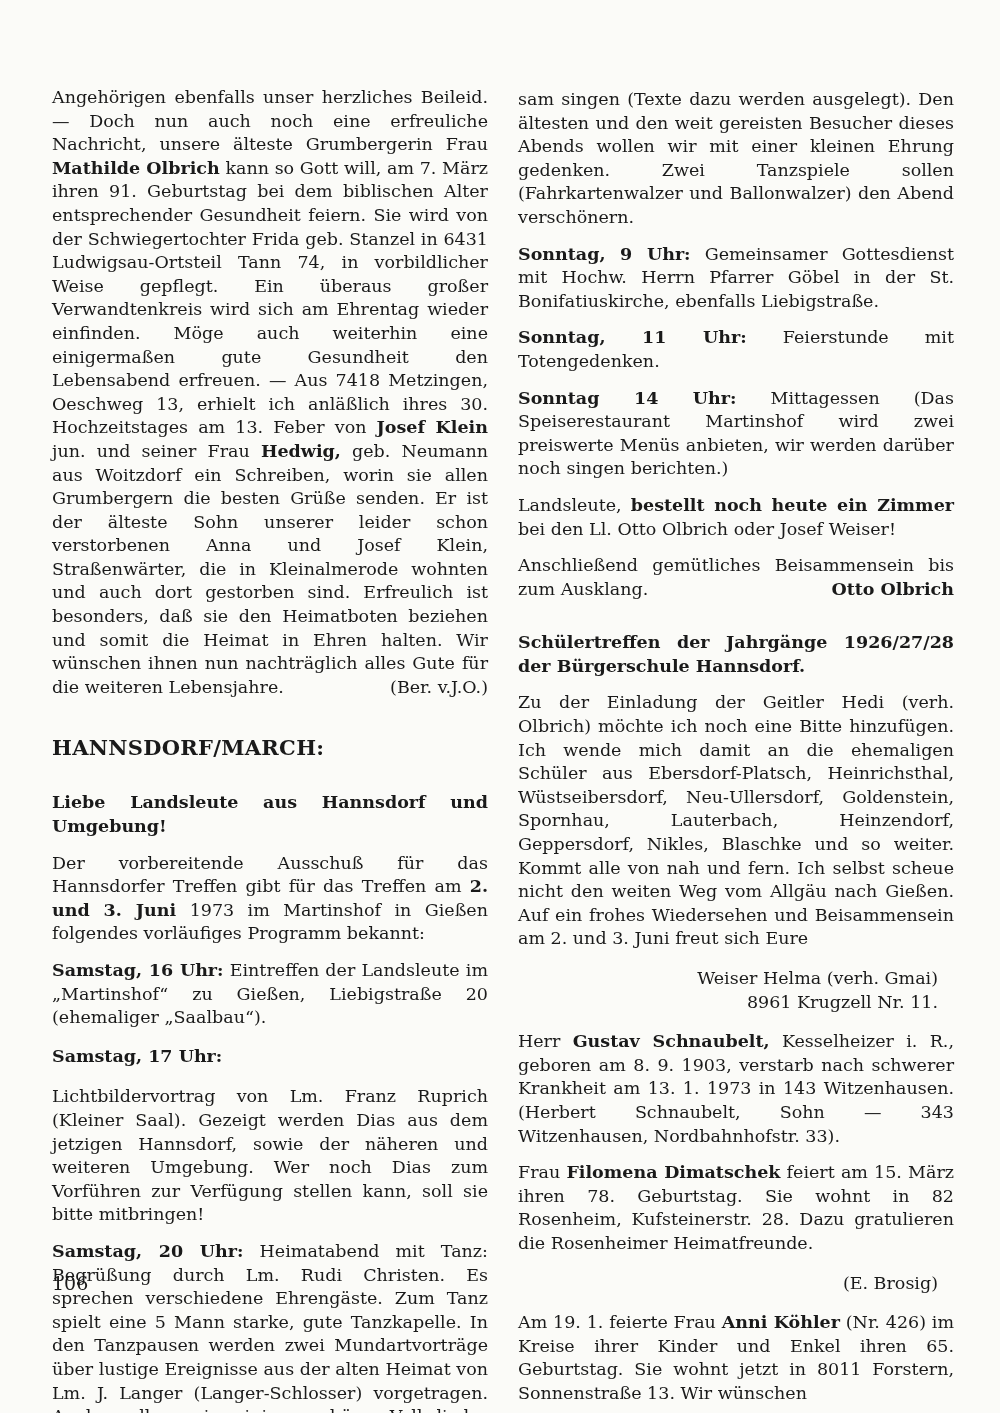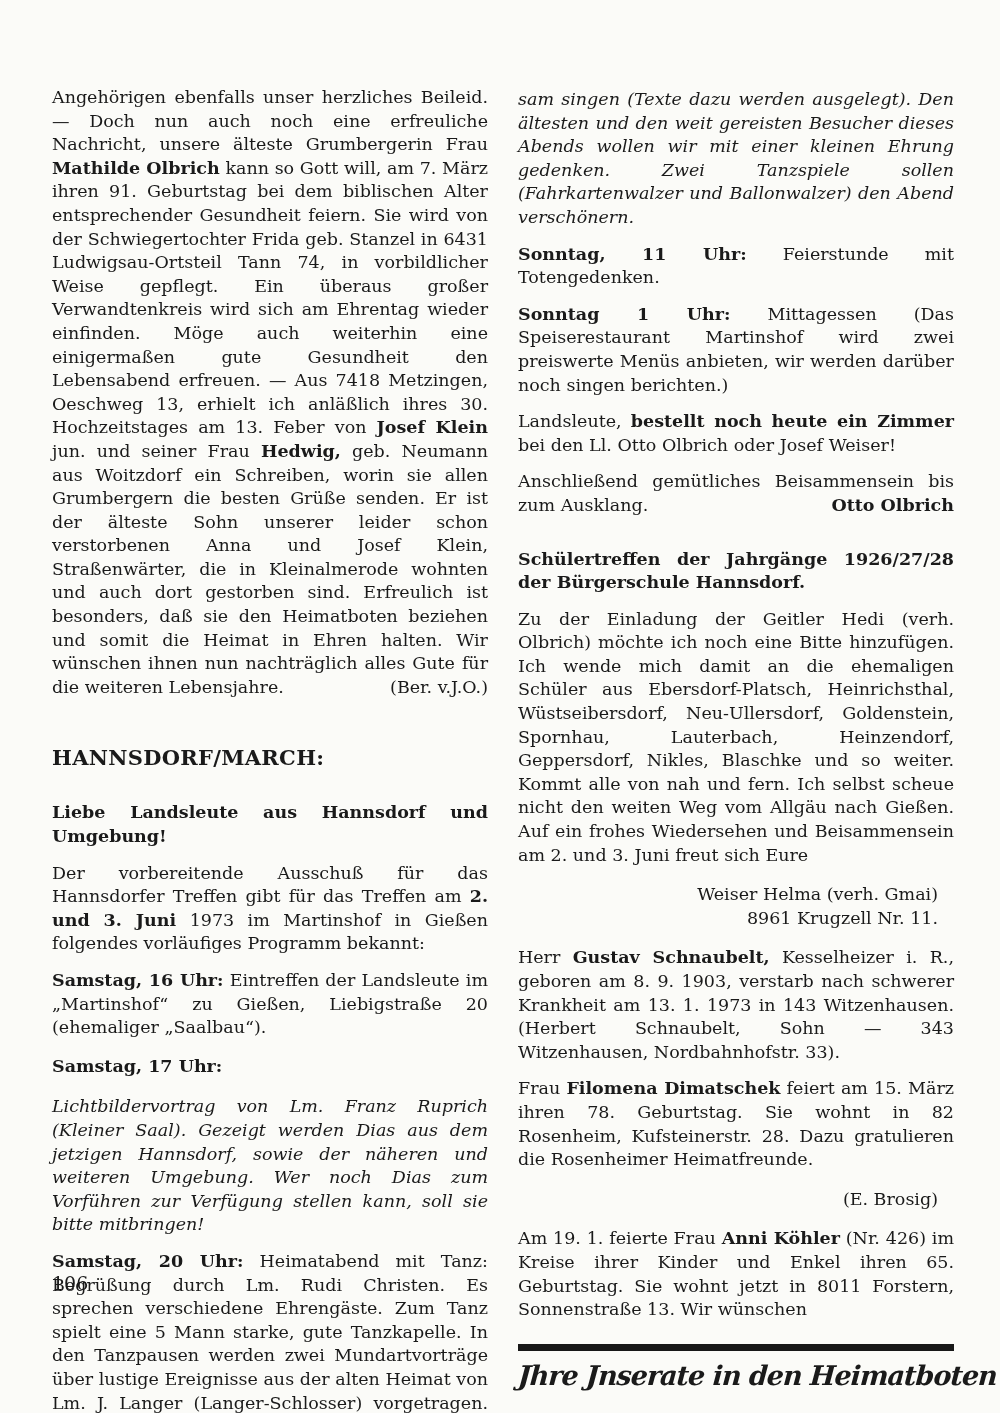--- a/index.html
+++ b/index.html
@@ -13,25 +13,25 @@
   .page{position:relative;width:1000px;height:1413px;overflow:hidden;}
   .columns{display:flex;gap:30px;padding:86px 46px 0 52px;}
   .col{
     width:436px;flex:0 0 436px;
     font-size:17.5px;line-height:23.6px;
     text-align:justify;
     hyphens:none;-webkit-hyphens:none;
   }
   .col > :first-child{margin-top:0;}
   .para{margin:13px 0 0;}
-  .para.flush{margin-top:2px;font-style:italic;}
+  .para.flush{margin-top:2px;}
   .bold{font-weight:bold;}
   .h1{
     font-size:21px;font-weight:bold;letter-spacing:.3px;
-    margin:46px 0 0;text-align:left;line-height:26px;
+    margin:36px 0 0;text-align:left;line-height:26px;
   }
   .h2{font-weight:bold;margin:30px 0 0;text-align:justify;}
   .label-line{font-weight:bold;margin:15px 0 17px;text-align:left;}
   .attrib{float:right;}
   .right-block{text-align:right;margin:16px;}
   .banner{margin-top:22px;}
   .banner-rule{height:7px;background:#181818;}
   .banner-text{
     text-align:center;font-weight:bold;font-style:italic;
     font-size:27px;line-height:1;
@@ -54,22 +54,23 @@
         <div class="h1">HANNSDORF/MARCH:</div>
         <div class="h2">Liebe Landsleute aus Hannsdorf und Umgebung!</div>
         <p class="para"><span>Der vorbereitende Ausschuß für das Hannsdorfer Treffen gibt für das Treffen am </span><span class="bold">2. und 3. Juni</span><span> 1973 im Martinshof in Gießen folgendes vorläufiges Programm bekannt:</span></p>
         <p class="para"><span class="bold">Samstag, 16 Uhr:</span><span> Eintreffen der Landsleute im „Martinshof“ zu Gießen, Liebigstraße 20 (ehemaliger „Saalbau“).</span></p>
         <div class="label-line">Samstag, 17 Uhr:</div>
         <p class="para flush"><span>Lichtbildervortrag von Lm. Franz Ruprich (Kleiner Saal). Gezeigt werden Dias aus dem jetzigen Hannsdorf, sowie der näheren und weiteren Umgebung. Wer noch Dias zum Vorführen zur Verfügung stellen kann, soll sie bitte mitbringen!</span></p>
         <p class="para"><span class="bold">Samstag, 20 Uhr:</span><span> Heimatabend mit Tanz: Begrüßung durch Lm. Rudi Christen. Es sprechen verschiedene Ehrengäste. Zum Tanz spielt eine 5 Mann starke, gute Tanzkapelle. In den Tanzpausen werden zwei Mundartvorträge über lustige Ereignisse aus der alten Heimat von Lm. J. Langer (Langer-Schlosser) vorgetragen. Auch wollen wir einige, schöne Volkslieder gemein-</span></p>
       </div>
     <div class="col" id="col-right">
       <p class="para flush"><span>sam singen (Texte dazu werden ausgelegt). Den ältesten und den weit gereisten Besucher dieses Abends wollen wir mit einer kleinen Ehrung gedenken. Zwei Tanzspiele sollen (Fahrkartenwalzer und Ballonwalzer) den Abend verschönern.</span></p>
+        <p class="para"><span class="bold">Sonntag, 9 Uhr:</span><span> Gemeinsamer Gottesdienst mit Hochw. Herrn Pfarrer Göbel in der St. Bonifatiuskirche, ebenfalls Liebigstraße.</span></p>
         <p class="para"><span class="bold">Sonntag, 11 Uhr:</span><span> Feierstunde mit Totengedenken.</span></p>
-        <p class="para"><span class="bold">Sonntag 1 Uhr:</span><span> Mittagessen (Das Speiserestaurant Martinshof wird zwei preiswerte Menüs anbieten, wir werden darüber noch singen berichten.)</span></p>
+        <p class="para"><span class="bold">Sonntag 14 Uhr:</span><span> Mittagessen (Das Speiserestaurant Martinshof wird zwei preiswerte Menüs anbieten, wir werden darüber noch singen berichten.)</span></p>
         <p class="para"><span>Landsleute, </span><span class="bold">bestellt noch heute ein Zimmer</span><span> bei den Ll. Otto Olbrich oder Josef Weiser!</span></p>
         <p class="para"><span>Anschließend gemütliches Beisammensein bis zum Ausklang.</span><span class="attrib bold">Otto Olbrich</span></p>
         <div class="h2">Schülertreffen der Jahrgänge 1926/27/28 der Bürgerschule Hannsdorf.</div>
         <p class="para"><span>Zu der Einladung der Geitler Hedi (verh. Olbrich) möchte ich noch eine Bitte hinzufügen. Ich wende mich damit an die ehemaligen Schüler aus Ebersdorf-Platsch, Heinrichsthal, Wüstseibersdorf, Neu-Ullersdorf, Goldenstein, Spornhau, Lauterbach, Heinzendorf, Geppersdorf, Nikles, Blaschke und so weiter. Kommt alle von nah und fern. Ich selbst scheue nicht den weiten Weg vom Allgäu nach Gießen. Auf ein frohes Wiedersehen und Beisammensein am 2. und 3. Juni freut sich Eure</span></p>
         <div class="right-block">
           <div>Weiser Helma (verh. Gmai)</div>
           <div>8961 Krugzell Nr. 11.</div>
         </div>
         <p class="para"><span>Herr </span><span class="bold">Gustav Schnaubelt,</span><span> Kesselheizer i. R., geboren am 8. 9. 1903, verstarb nach schwerer Krankheit am 13. 1. 1973 in 143 Witzenhausen. (Herbert Schnaubelt, Sohn — 343 Witzenhausen, Nordbahnhofstr. 33).</span></p>
         <p class="para"><span>Frau </span><span class="bold">Filomena Dimatschek</span><span> feiert am 15. März ihren 78. Geburtstag. Sie wohnt in 82 Rosenheim, Kufsteinerstr. 28. Dazu gratulieren die Rosenheimer Heimatfreunde.</span></p>

